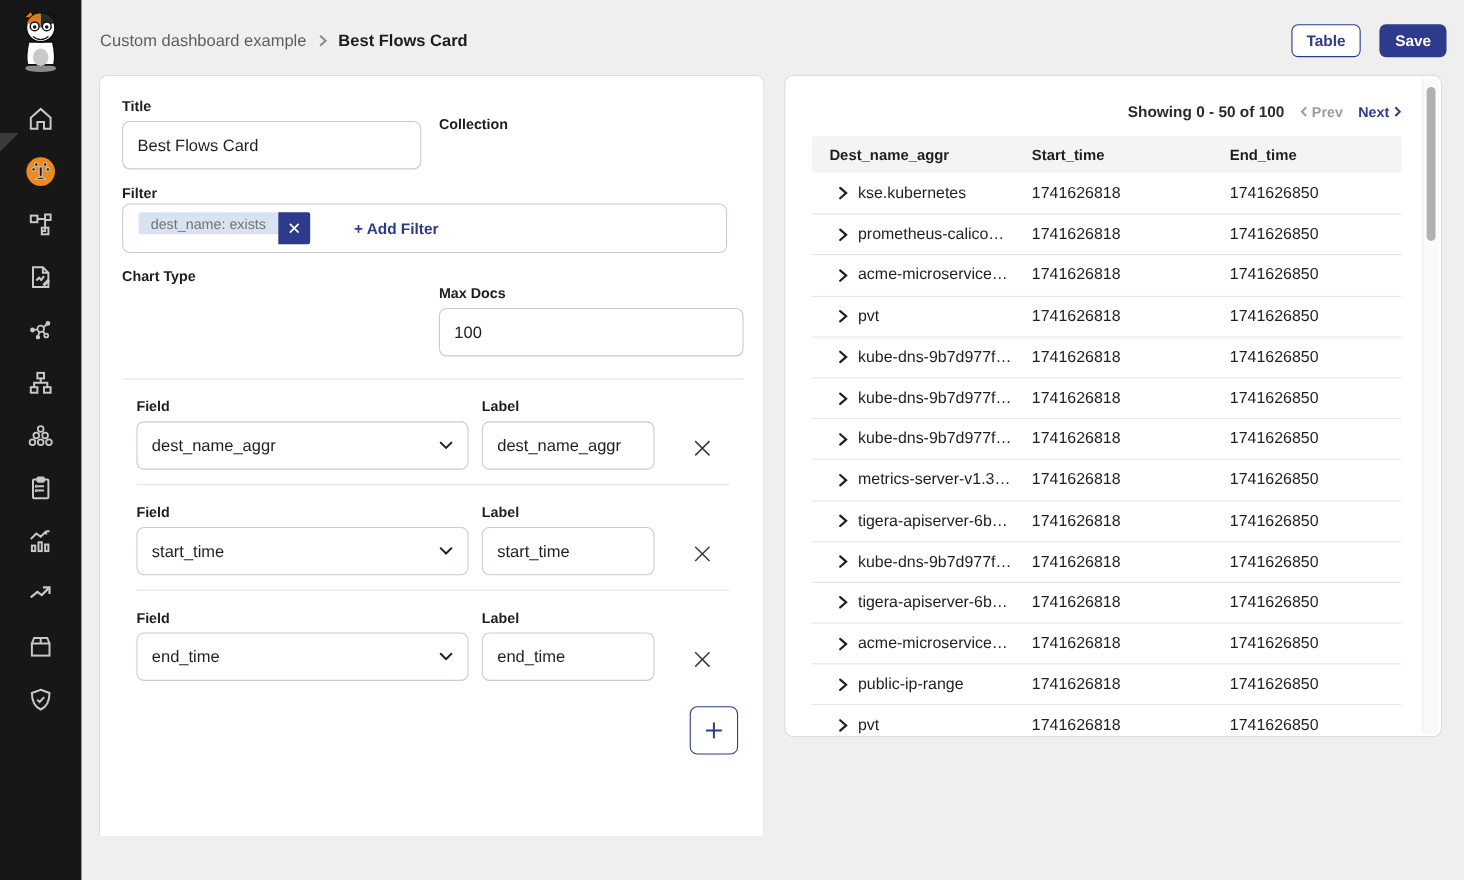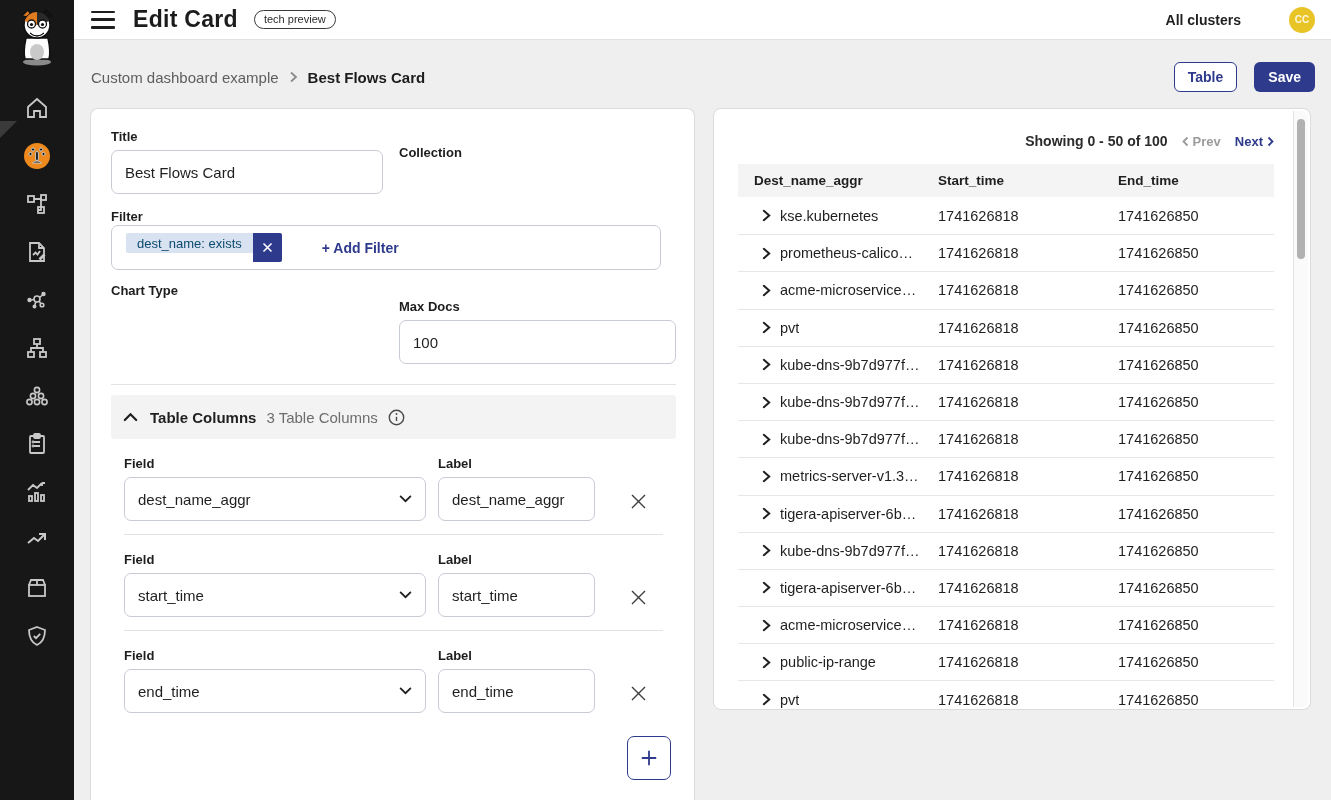--- a/index.html
+++ b/index.html
@@ -80,21 +80,21 @@
     height: 44px; border: 1px solid #c7cbd3; border-radius: 7px; background: #fff;
     display: flex; align-items: center; padding: 0 13px; font-size: 15px; cursor: pointer;
   }
   .select .sel-value { flex: 1; }
   .section { margin-top: 13px; }
   .filter-box {
     height: 45px; border: 1px solid #c7cbd3; border-radius: 7px;
     display: flex; align-items: center; padding: 0 8px;
   }
   .chip { display: flex; align-items: stretch; margin-left: 6px; }
-  .chip-text { background: #d9e2f0; color: #0c4a6e; font-size: 13px; display: flex; align-items: center; padding: 0 11px; height: 20px; border-radius: 2px 0 0 2px; }
+  .chip-text { background: #d9e2f0; color: #737373; font-size: 13px; display: flex; align-items: center; padding: 0 11px; height: 20px; border-radius: 2px 0 0 2px; }
   .chip-x { width: 29px; height: 29px; background: #2e3a8c; border: none; border-radius: 0 2px 2px 0; display: flex; align-items: center; justify-content: center; cursor: pointer; }
   .add-filter { margin-left: 40px; color: #2e3a8c; font-size: 14px; font-weight: 700; background: none; border: none; cursor: pointer; font-family: inherit; }
   .hr { border: none; border-top: 1px solid #e3e3e3; margin: 20px 0 0; }
 
   .tc-header {
     margin-top: 10px; height: 44px; background: #f3f3f4; border-radius: 3px;
     display: flex; align-items: center; padding: 0 12px; gap: 10px;
   }
   .tc-title { font-size: 15px; font-weight: 700; margin-left: 2px; }
   .tc-count { font-size: 15px; color: #6d6d6d; }
@@ -260,32 +260,20 @@
       <svg width="24" height="24" viewBox="0 0 24 24" fill="none" stroke-width="1.8">
           <path d="M12 3 L20 6 C20 13 17.5 18.5 12 21 C6.5 18.5 4 13 4 6 Z"></path>
           <path d="M8.8 12 L11 14.2 L15.2 9.8"></path>
         </svg>
     </div>
   </nav>
 </aside>
 
 <div class="main">
 
-  <header class="topbar">
-    <button class="hamburger">
-        <span></span>
-        <span></span>
-        <span></span>
-      </button>
-    <h1 class="page-title">Edit Card</h1>
-    <span class="badge">tech preview</span>
-    <div class="topbar-spacer"></div>
-    <span class="cluster-selector">All clusters</span>
-    <div class="avatar">CC</div>
-  </header>
 
   <div class="content">
 
     <div class="page-head">
       <nav class="breadcrumb">
         <span class="crumb-parent">Custom dashboard example</span>
         <span class="crumb-sep">
           <svg width="9" height="12" viewBox="0 0 9 12" fill="none" stroke="#8a8a8a" stroke-width="1.8">
               <polyline points="2 1.5 7 6 2 10.5"></polyline>
             </svg>
@@ -332,36 +320,20 @@
             <label class="field-label">Chart Type</label>
           </div>
           <div class="form-col c2">
             <label class="field-label">Max Docs</label>
             <input class="text-input" value="100" style="">
           </div>
         </div>
 
         <hr class="hr">
 
-        <div class="tc-header">
-          <button class="tc-toggle">
-            <svg width="15" height="10" viewBox="0 0 15 10" fill="none" stroke="#1f1f1f" stroke-width="2.2" stroke-linecap="round">
-                <polyline points="1.8 8 7.5 2.2 13.2 8"></polyline>
-              </svg>
-          </button>
-          <span class="tc-title">Table Columns</span>
-          <span class="tc-count">3 Table Columns</span>
-          <button class="info-btn">
-            <svg width="17" height="17" viewBox="0 0 17 17" fill="none" stroke="#4a4a4a" stroke-width="1.4">
-                <circle cx="8.5" cy="8.5" r="7.2"></circle>
-                <path d="M8.5 7.8 V12"></path>
-                <circle cx="8.5" cy="5" r="0.9" fill="#4a4a4a" stroke="none"></circle>
-              </svg>
-          </button>
-        </div>
 
         <div class="col-rows" id="col-rows">
             <div class="col-row">
               <div class="cr-field">
                 <div class="field-label">Field</div>
                 <div class="select">
                   <span class="sel-value">dest_name_aggr</span>
                   <svg width="13" height="8" viewBox="0 0 14 9" fill="none" stroke="#1f1f1f" stroke-width="2" stroke-linecap="round">
                     <polyline points="1.5 1.5 7 7 12.5 1.5"></polyline>
                   </svg>

